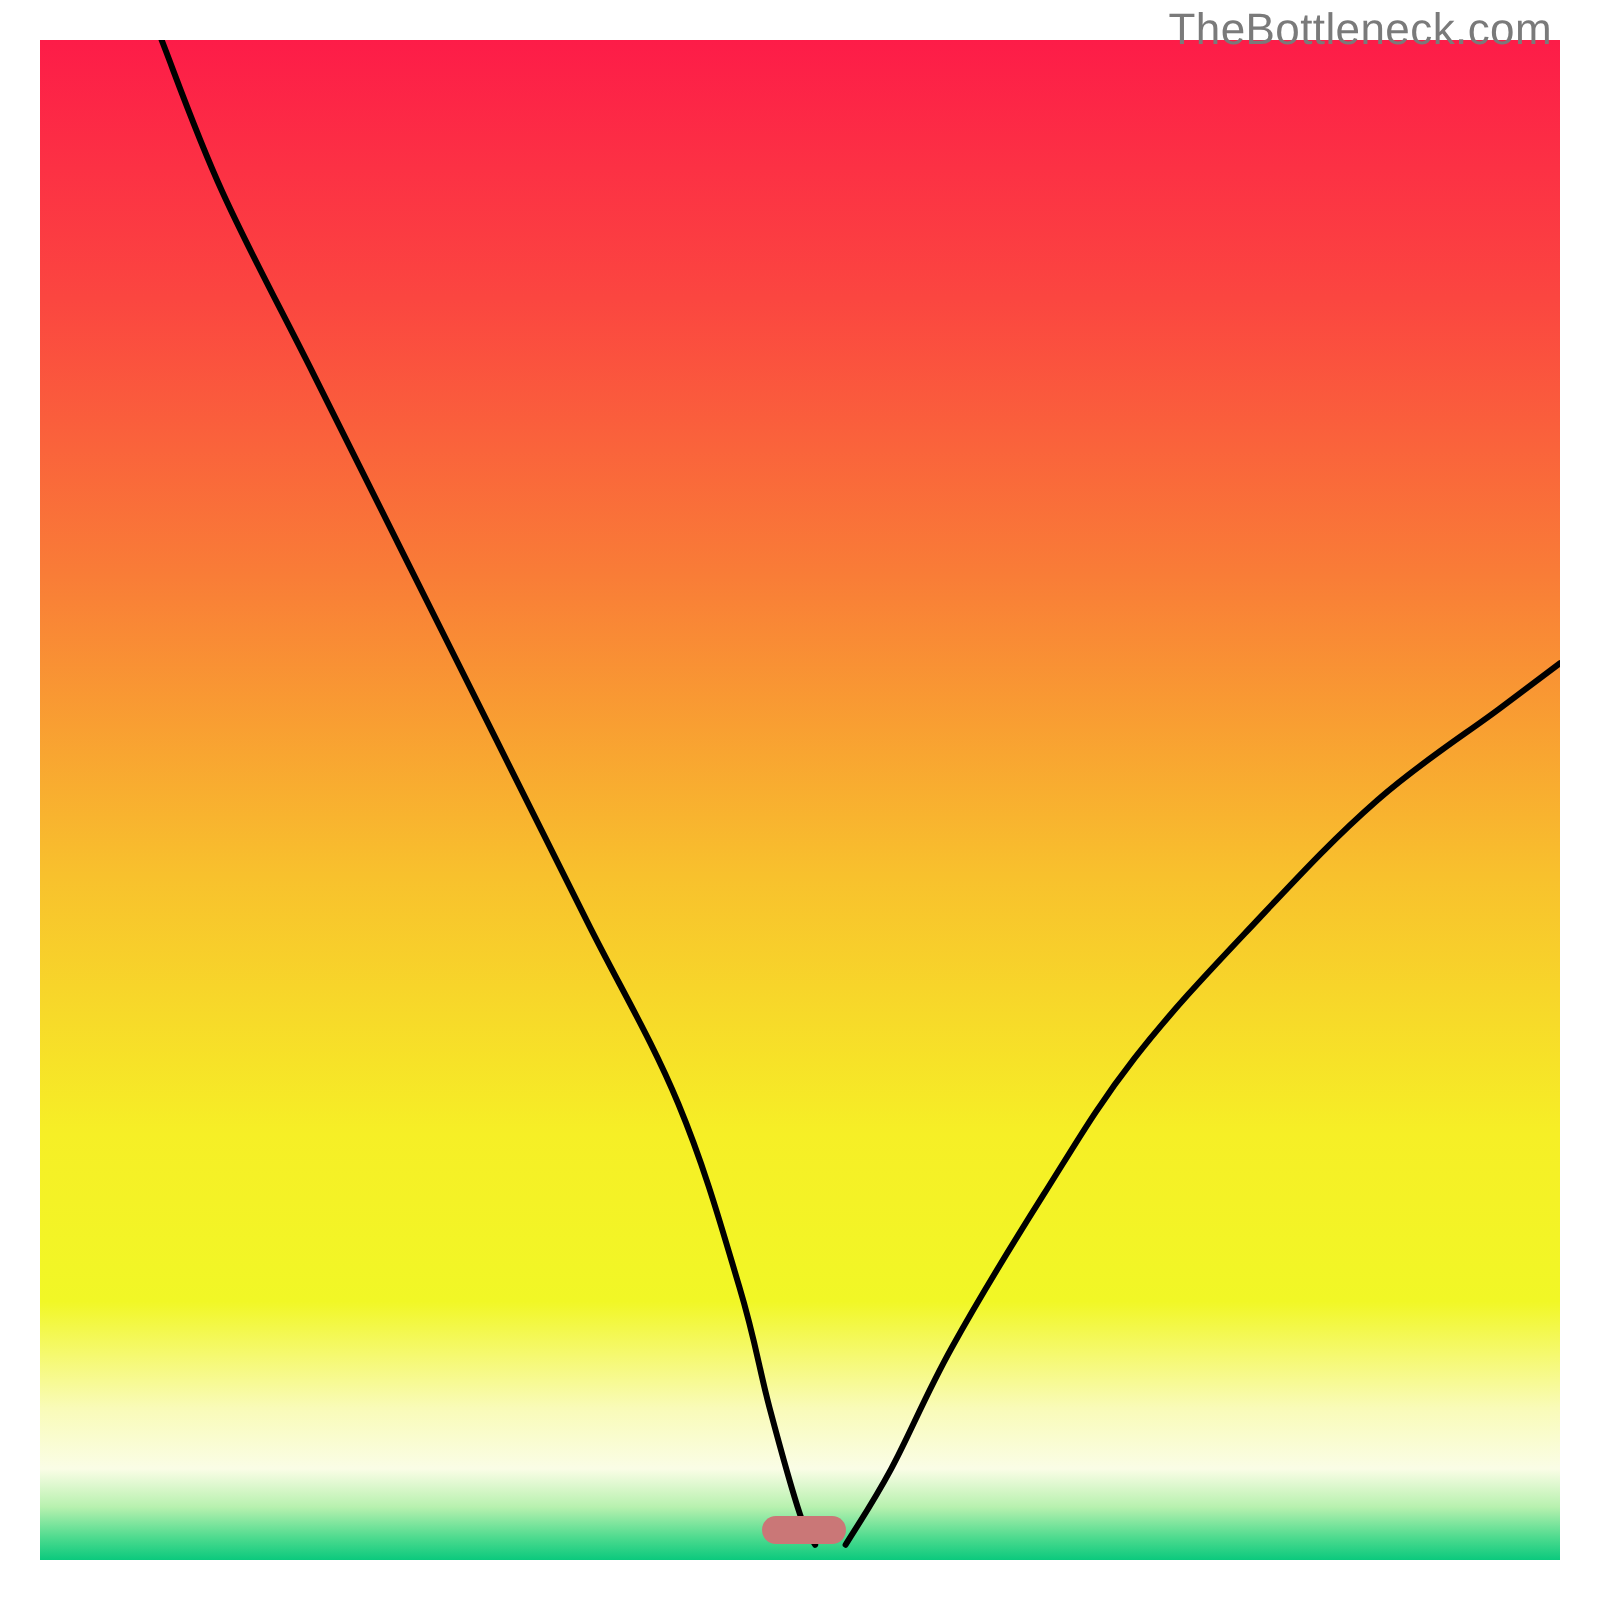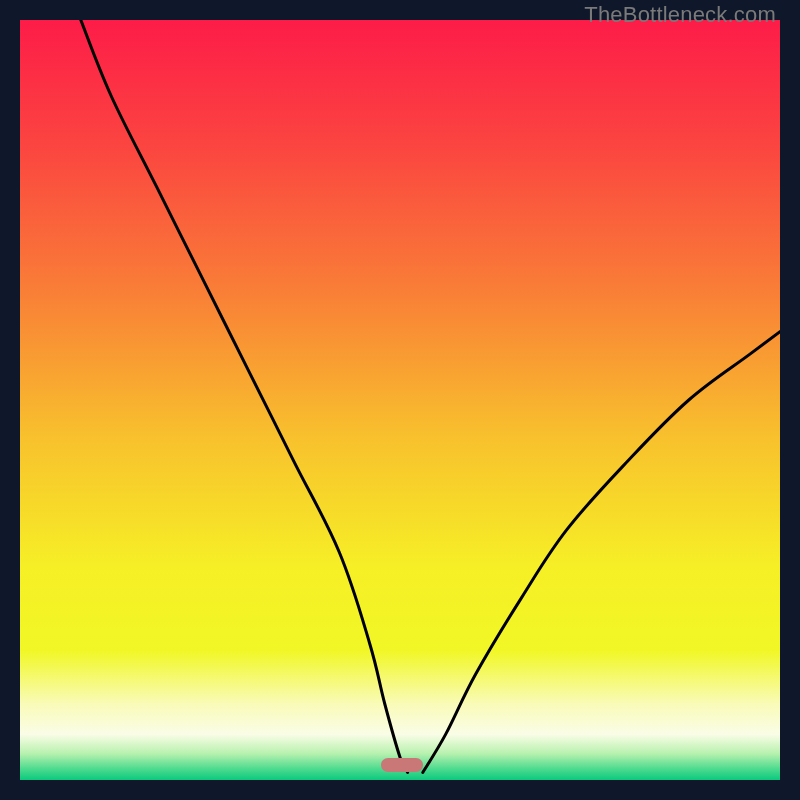--- a/index.html
+++ b/index.html
@@ -8,21 +8,21 @@
     width: 800px;
     height: 800px;
     background: #000;
     overflow: hidden;
     font-family: Arial, Helvetica, sans-serif;
   }
   .frame {
     position: relative;
     width: 800px;
     height: 800px;
-    background: #0f172a;
+    background: #ffffff;
   }
   .plot-area {
     position: absolute;
     left: 20px;
     top: 20px;
     width: 760px;
     height: 760px;
     overflow: hidden;
   }
   .gradient {

